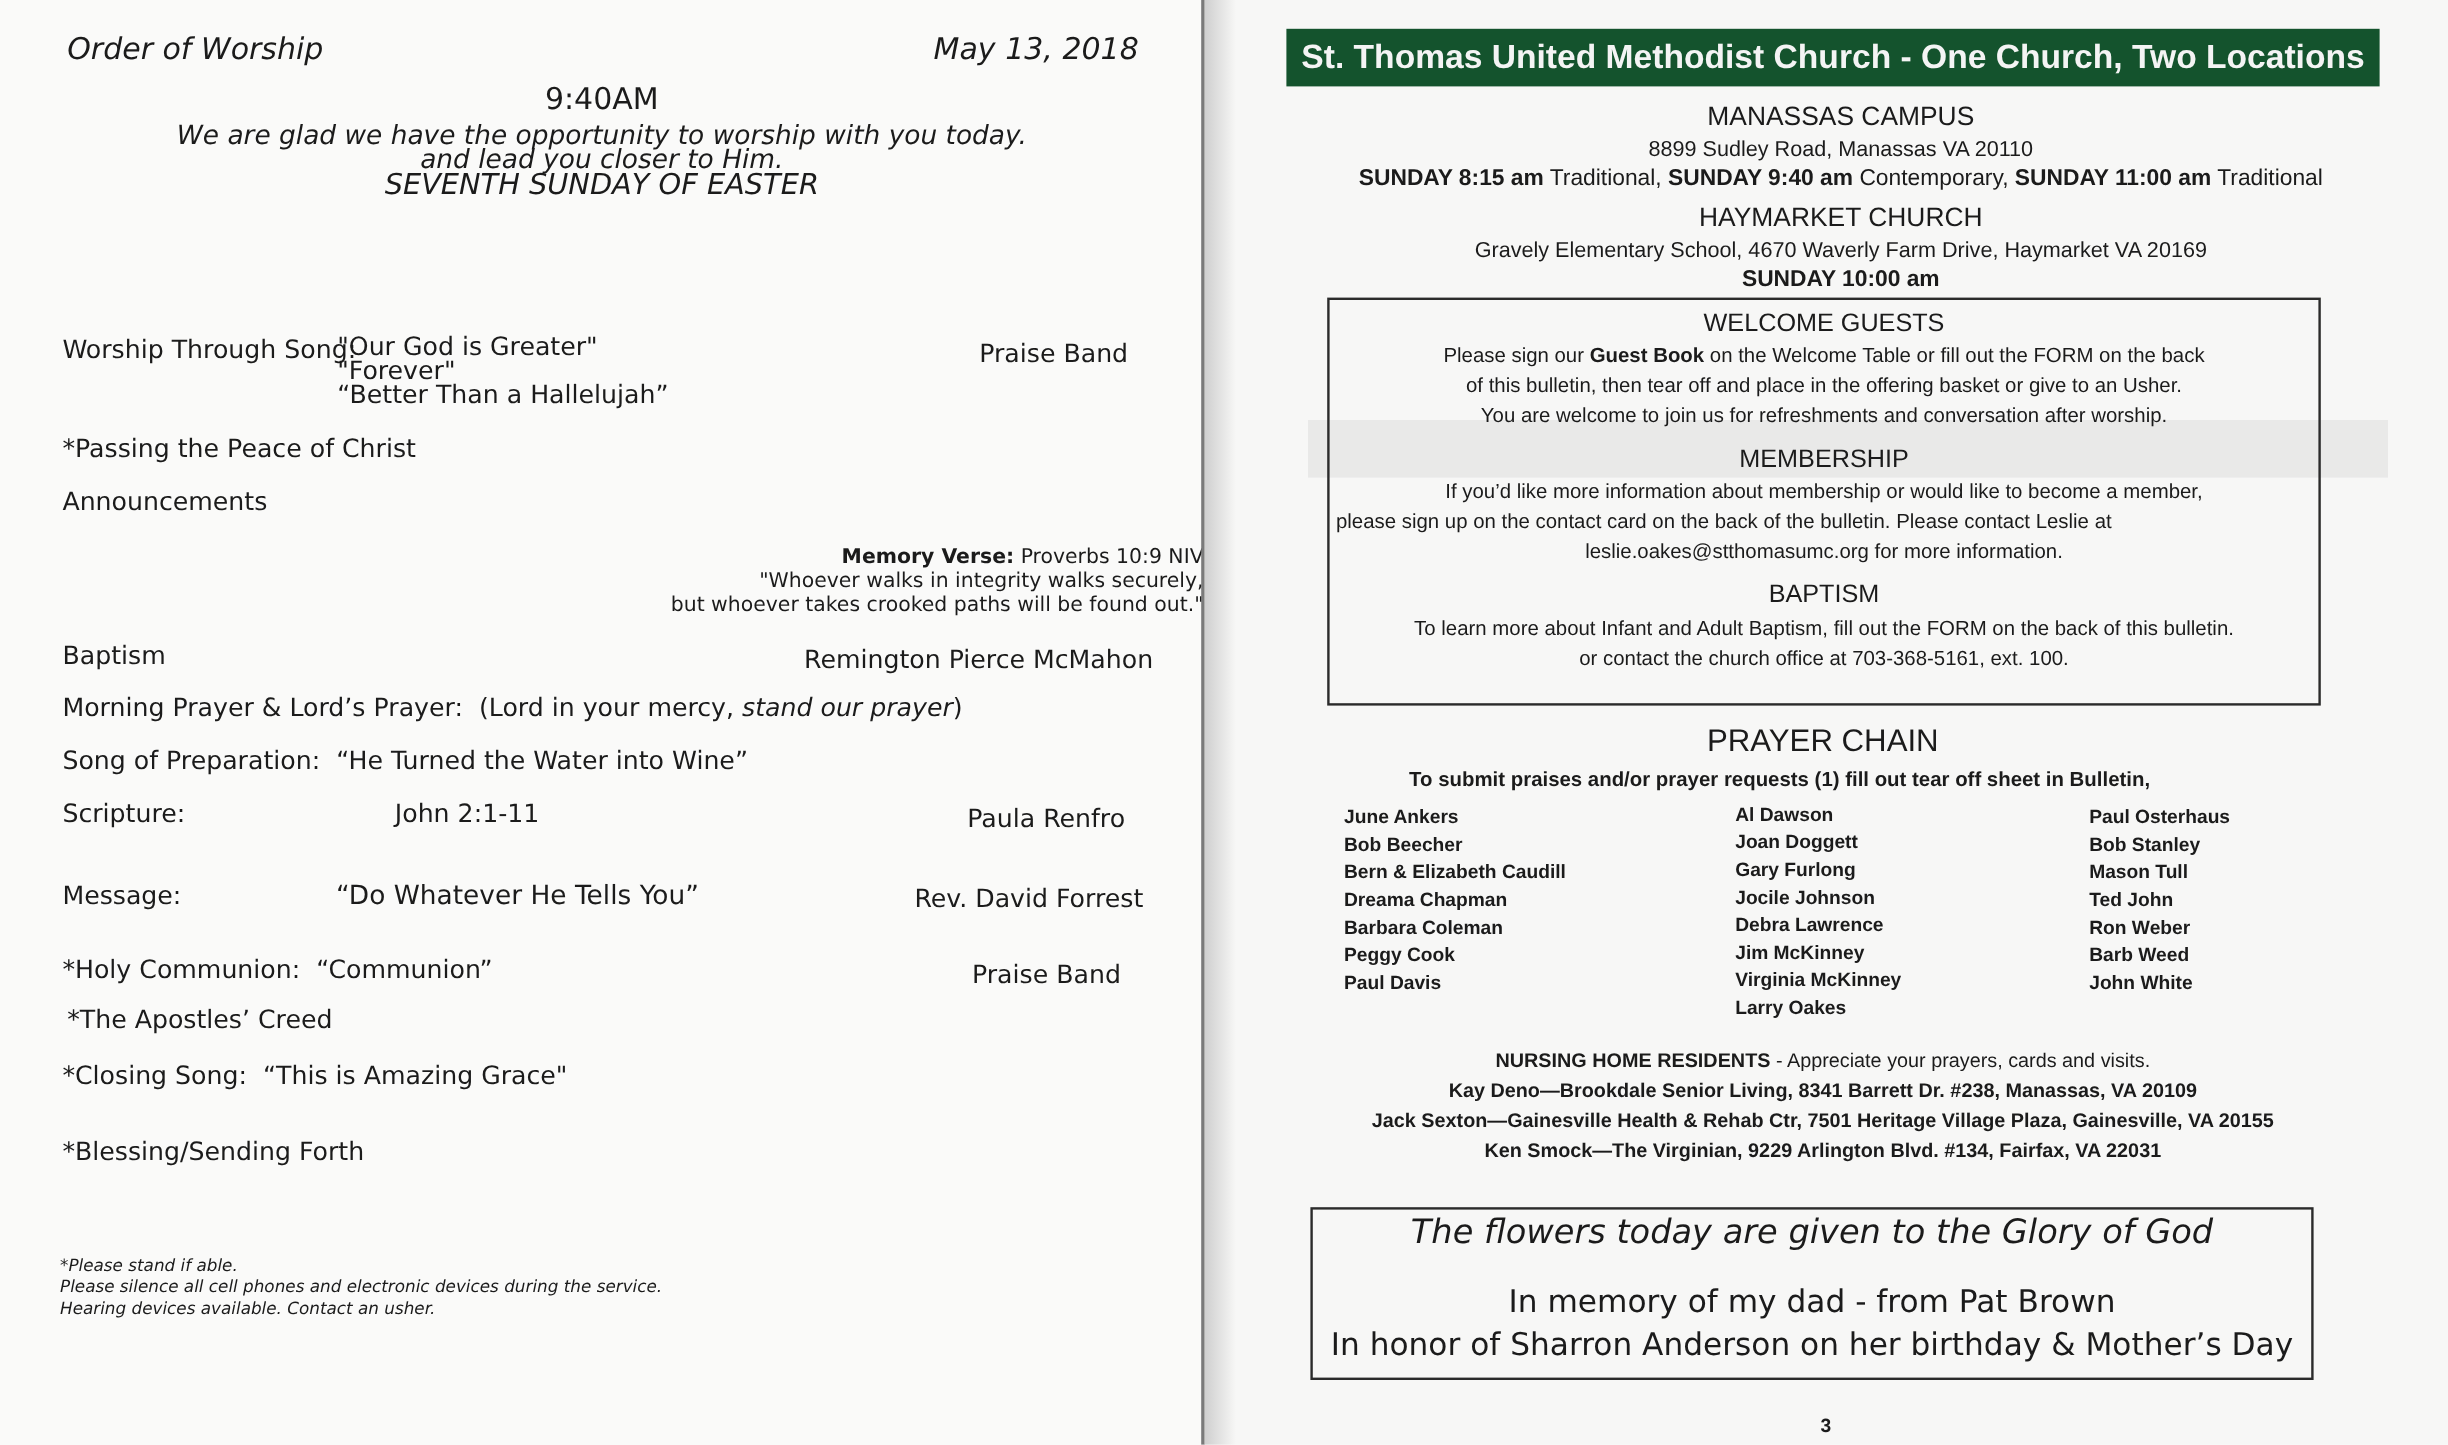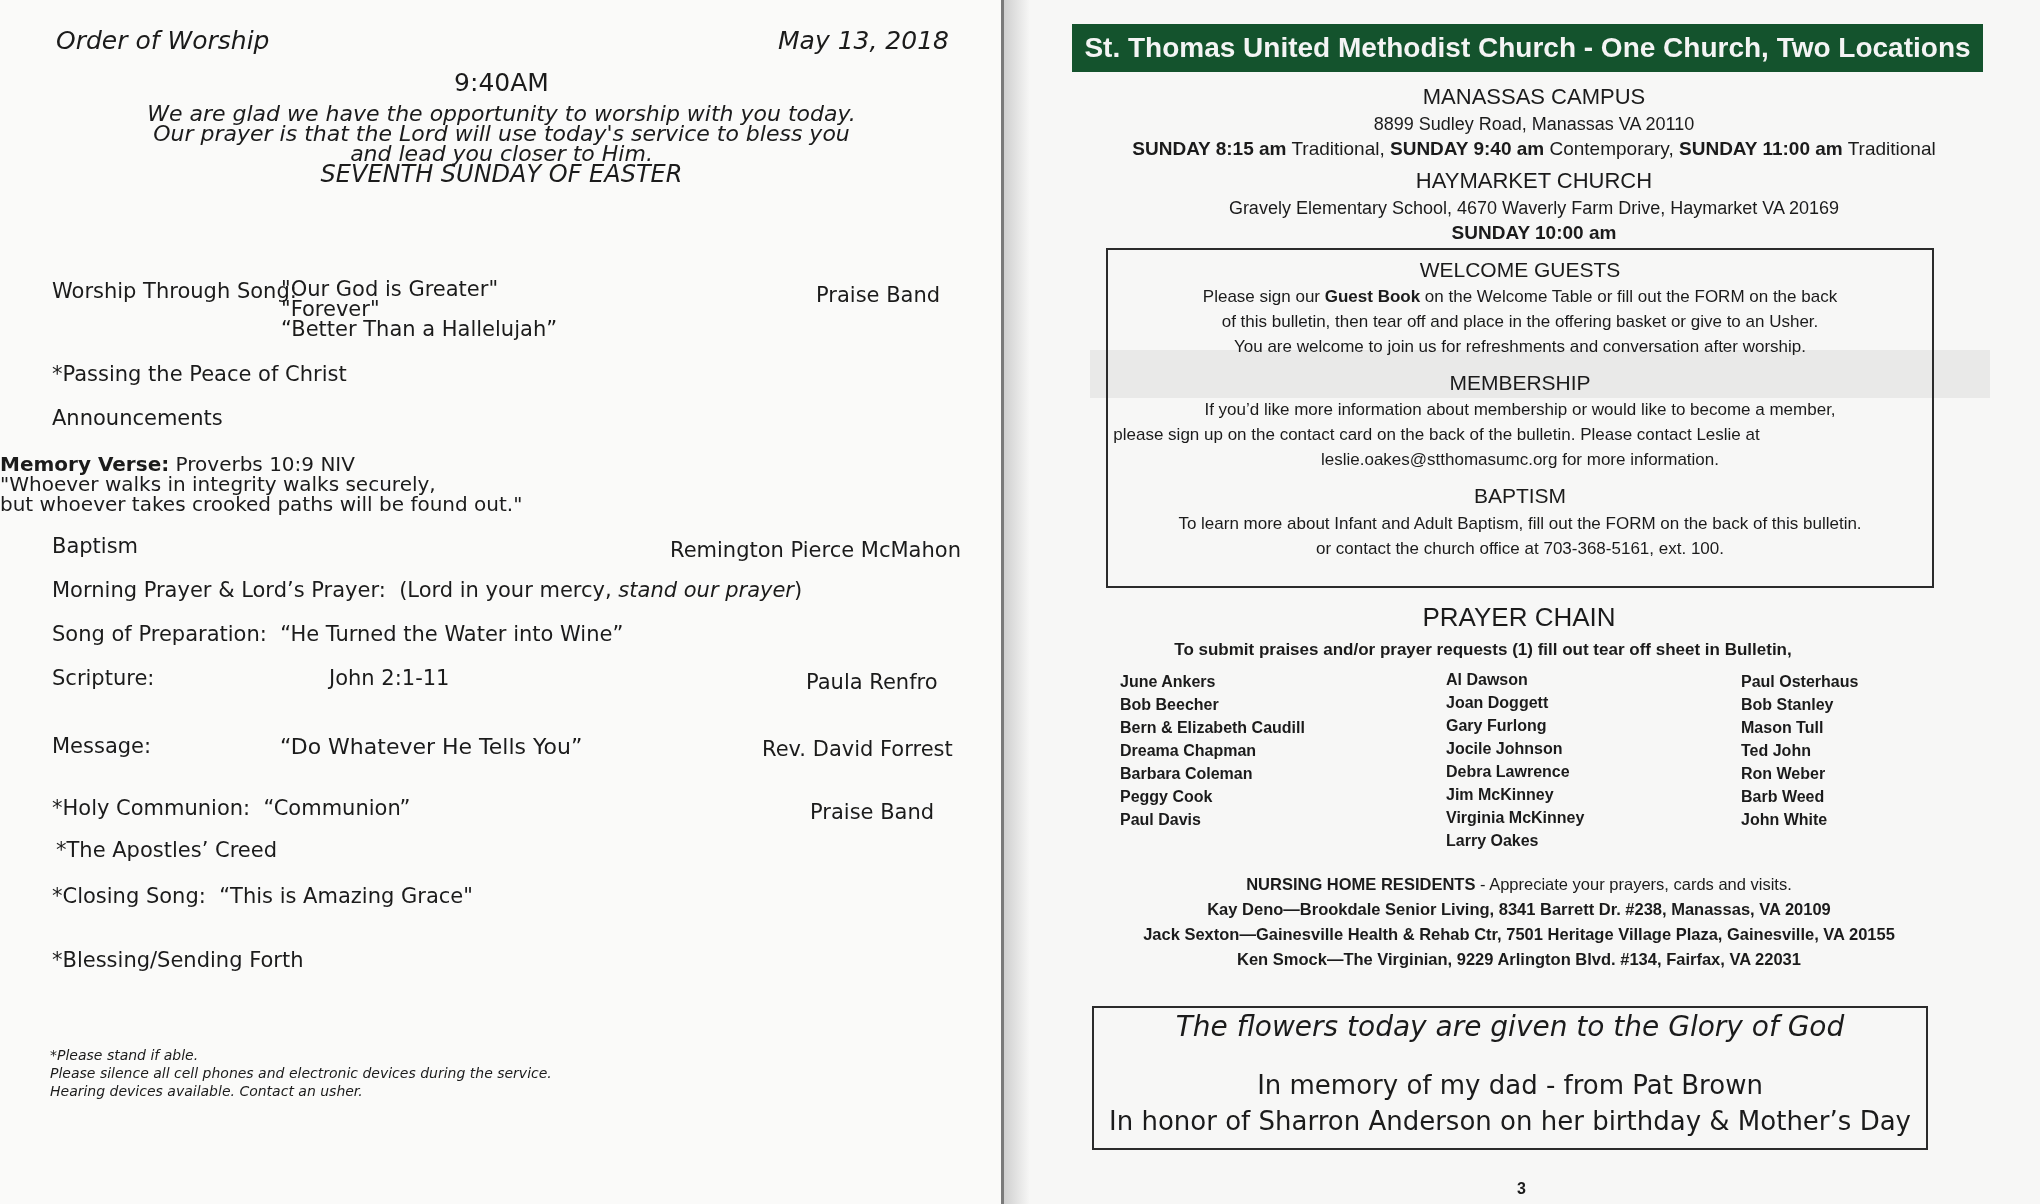--- a/index.html
+++ b/index.html
@@ -17,21 +17,21 @@
 
   .abs { position: absolute; white-space: nowrap; }
   .cond { font-family: "Liberation Sans", sans-serif; }
 
   
   .hdr { font-style: italic; font-size: 25px; top: 26px; }
   .time { font-size: 25px; top: 68px; left: 0; width: 1003px; text-align: center; }
   .welcome { top: 104px; left: 0; width: 1003px; text-align: center; font-style: italic; font-size: 22px; line-height: 20px; }
   .easter { font-style: italic; font-size: 24px; }
   .item { font-size: 21px; }
-  .memory { left: 0; width: 1003px; text-align: left; font-size: 20px; line-height: 20px; top: 454px; }
+  .memory { left: 0; width: 1003px; text-align: right; font-size: 17px; line-height: 20px; top: 454px; }
   .memory b { font-weight: bold; }
   .notes { left: 50px; top: 1046px; font-style: italic; font-size: 14px; line-height: 18px; }
 
   
   .banner { position: absolute; left: 1072px; top: 24px; width: 911px; height: 48px; background: #14532d;
     color: #f4f4f4; font-size: 28px; font-weight: bold; text-align: center; line-height: 48px; }
   .center-r { position: absolute; left: 1004px; width: 1060px; text-align: center; white-space: nowrap; }
   .campus { font-size: 22px; }
   .addr { font-size: 18px; }
   .sched { font-size: 19px; }
@@ -51,21 +51,20 @@
 <body>
 
 <div class="page-left"></div>
 
 <div class="abs hdr" style="left:56px;">Order of Worship</div>
 <div class="abs hdr" style="left:778px;">May 13, 2018</div>
 <div class="abs time">9:40AM</div>
 
 <div class="abs welcome">
   <div>We are glad we have the opportunity to worship with you today.</div>
-  <div>Our prayer is that the Lord will use today's service to bless you</div>
   <div>and lead you closer to Him.</div>
   <div class="easter">SEVENTH SUNDAY OF EASTER</div>
 </div>
 
 <div class="abs item" style="left:52px; top:279px;">Worship Through Song:</div>
 <div class="abs item" style="left:281px; top:279px; line-height:20px;">
   <div>"Our God is Greater"</div>
   <div>"Forever"</div>
   <div>“Better Than a Hallelujah”</div>
 </div>

